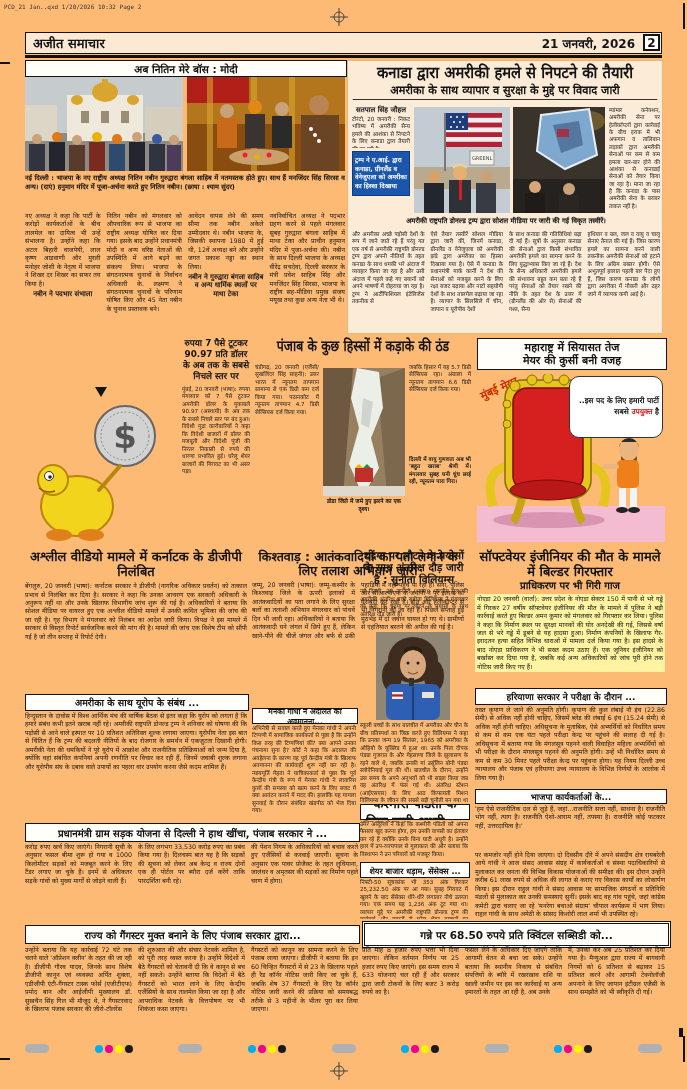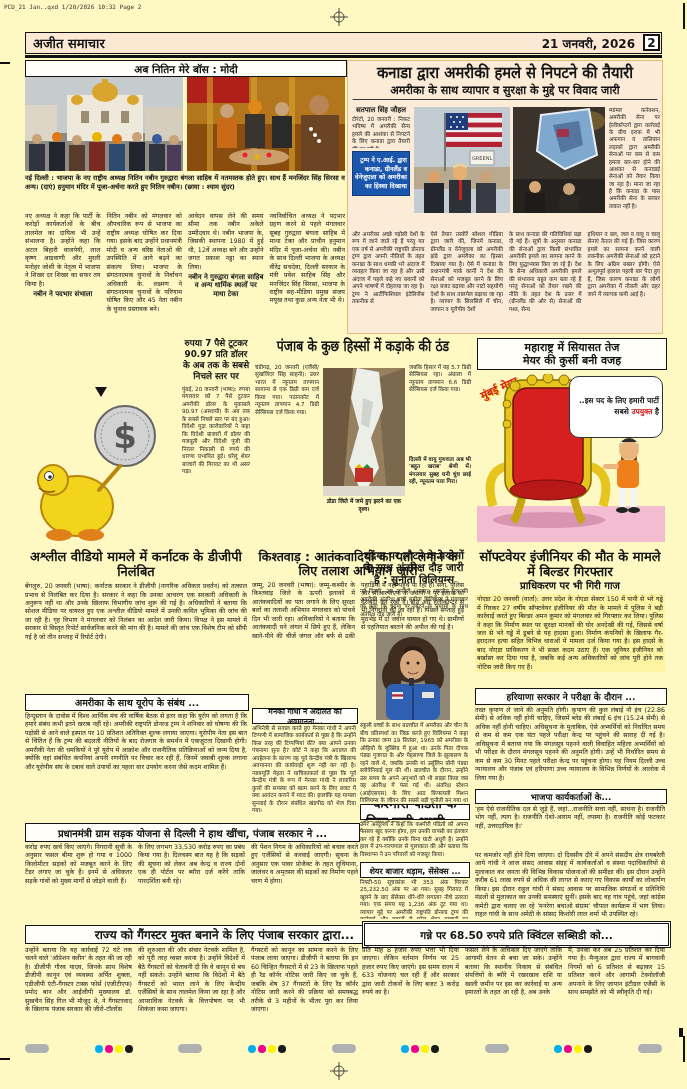--- a/index.html
+++ b/index.html
@@ -1,16 +1,16 @@
 <!DOCTYPE html>
 <html><head>
 <meta charset="utf-8">
 <style>
   html,body{margin:0;padding:0;background:#e9e6dd;}
-  .page{position:relative;width:687px;height:1089px;background:#fef9c3;overflow:hidden;
+  .page{position:relative;width:687px;height:1089px;background:#fdba74;overflow:hidden;
         font-family:"DejaVu Sans",sans-serif;color:#141414;}
   .abs{position:absolute;}
   .bt{font-size:6.3px;line-height:1.34;text-align:justify;color:#1a1a1a;overflow:hidden;}
   .bt p{margin:0 0 2px 0;}
   .cap{font-size:6.6px;font-weight:bold;line-height:1.3;text-align:justify;color:#111;}
   .sub-inline{font-weight:bold;text-align:center;font-size:6.9px;margin:2px 0;line-height:1.2;}
   .boxsub{border:1px solid #141414;font-weight:bold;text-align:center;background:#fffef8;
           display:flex;align-items:center;justify-content:center;overflow:hidden;}
   .banner{border:1.5px solid #141414;font-weight:bold;text-align:center;background:#fffef8;
           display:flex;align-items:center;justify-content:center;overflow:hidden;}
@@ -128,21 +128,21 @@
       <p>नवनिर्वाचित अध्यक्ष ने पदभार ग्रहण करने से पहले मंगलवार सुबह गुरुद्वारा बंगला साहिब में माथा टेका और प्राचीन हनुमान मंदिर में पूजा-अर्चना की। नबीन के साथ दिल्ली भाजपा के अध्यक्ष वीरेंद्र सचदेवा, दिल्ली सरकार के मंत्री प्रवेश साहिब सिंह और मनजिंदर सिंह सिरसा, भाजपा के राष्ट्रीय सह-मीडिया प्रमुख संजय मयूख तथा कुछ अन्य नेता भी थे।</p>
     </div>
   </div>
 
   <div class="abs" style="left:347px;top:60px;width:316px;height:274px;background:#fcecd7;border:1px solid #eab87a;box-sizing:border-box;">
     <div class="hl nowrapfit" style="font-size:16px;margin-top:3px;transform:scaleX(0.92);transform-origin:center;">कनाडा द्वारा अमरीकी हमले से निपटने की तैयारी</div>
     <div class="hl nowrapfit" style="font-size:11.5px;margin-top:2px;border-bottom:1px solid #333;padding-bottom:2px;transform:scaleX(0.97);transform-origin:center;">अमरीका के साथ व्यापार व सुरक्षा के मुद्दे पर विवाद जारी</div>
     <div class="abs" style="left:4px;top:44px;width:58px;">
       <div style="font-size:7px;font-weight:bold;text-align:center;">सतपाल सिंह जौहल</div>
       <div class="bt" style="font-size:5.6px;height:32px;margin-top:2px;">टोरंटो, 20 जनवरी : निकट भविष्य में अमरीकी सैन्य हमले की आशंका से निपटने के लिए कनाडा द्वारा तैयारी की जा रही है।</div>
-      <div style="margin-top:3px;background:#1a57ac;color:#fff;font-weight:bold;font-size:6.4px;text-align:right;padding:4px 2px;line-height:1.35;border:1px solid #0e3d7c;">ट्रम्प ने ए.आई. द्वारा कनाडा, ग्रीनलैंड व वेनेजुएला को अमरीका का हिस्सा दिखाया</div>
+      <div style="margin-top:3px;background:#1a57ac;color:#fff;font-weight:bold;font-size:6.4px;text-align:left;padding:4px 2px;line-height:1.35;border:1px solid #0e3d7c;">ट्रम्प ने ए.आई. द्वारा कनाडा, ग्रीनलैंड व वेनेजुएला को अमरीका का हिस्सा दिखाया</div>
     </div>
 
     <svg class="photo abs" style="left:66px;top:46px;" width="96" height="106" viewBox="0 0 96 106">
       <rect width="96" height="106" fill="#c3ccd2"></rect>
       <rect y="60" width="96" height="22" fill="#b9a98f"></rect>
       <rect x="30" y="6" width="2" height="58" fill="#777"></rect>
       <g>
         <rect x="32" y="6" width="56" height="34" fill="#eee"></rect>
         <rect x="32" y="6" width="56" height="4.8" fill="#b22234"></rect>
         <rect x="32" y="15.6" width="56" height="4.8" fill="#b22234"></rect>
@@ -177,20 +177,21 @@
       <polygon points="28,8 76,2 84,48 52,62 24,44" fill="#7fa8cf" stroke="#e8eef4" stroke-width="2"></polygon>
       <polygon points="40,18 66,14 70,38 48,46" fill="#55779f"></polygon>
       <rect x="44" y="22" width="12" height="8" fill="#b22234" opacity="0.8"></rect>
       <circle cx="22" cy="80" r="6" fill="#d8a878"></circle>
         <rect x="12" y="86" width="20" height="20" fill="#1e1b18"></rect>
       <circle cx="56" cy="82" r="6" fill="#caa27a"></circle>
         <rect x="46" y="88" width="20" height="18" fill="#2a2722"></rect>
     </svg>
 
     <div class="abs bt" style="left:261px;top:46px;width:51px;height:108px;font-size:5.5px;">म्यांमार कनेक्शन, अमरीकी सेना पर हेलीकॉप्टरों द्वारा कार्रवाई के बीच इराक में भी अफगान व तालिबान लड़ाकों द्वारा अमरीकी सेनाओं पर कम से कम हमला बार-बार होने की आशंका से कनाडाई सेनाओं को तैयार किया जा रहा है। माना जा रहा है कि कनाडा के पास अमरीकी सेना के बराबर ताकत नहीं है।</div>
+    <div class="cap abs" style="left:4px;top:156px;width:308px;height:12px;text-align:center;font-size:6.8px;">अमरीकी राष्ट्रपति डोनल्ड ट्रम्प द्वारा सोशल मीडिया पर जारी की गई विकृत तस्वीरें।</div>
     <div class="abs bt colwrap" style="left:4px;top:170px;width:308px;height:100px;column-count:4;font-size:5.6px;">
       <p>और अमरीका अच्छे पड़ोसी देशों के रूप में जाने जाते रहे हैं परंतु गत एक वर्ष से अमरीकी राष्ट्रपति डोनल्ड ट्रम्प द्वारा अपनी नीतियों के तहत कनाडा के साथ धमकी भरे अंदाज में व्यवहार किया जा रहा है और उसी अंदाज में पहले कहे गए बयानों को अपने भाषणों में दोहराया जा रहा है। ट्रम्प ने आर्टीफिशियल इंटेलिजेंस तकनीक से</p>
       <p>ऐसे तैयार तस्वीरें सोशल मीडिया द्वारा जारी कीं, जिनमें कनाडा, ग्रीनलैंड व वेनेजुएला को अमरीकी झंडे द्वारा अमरीका का हिस्सा दिखाया गया है। ऐसे में कनाडा के प्रधानमंत्री मार्क कार्नी ने देश की सेनाओं को मजबूत करने के लिए रक्षा बजट बढ़ाया और नाटो सहयोगी देशों के साथ तालमेल बढ़ाया जा रहा है। व्यापार के सिलसिले में चीन, जापान व यूरोपीय देशों</p>
       <p>के साथ कनाडा की गतिविधियां बढ़ा दी गई हैं। सूत्रों के अनुसार कनाडा की सेनाओं द्वारा किसी संभावित अमरीकी हमले का सामना करने के लिए युद्धाभ्यास किए जा रहे हैं। देश के सैन्य अधिकारी अमरीकी हमले की संभावना बहुत कम बता रहे हैं परंतु सेनाओं को तैयार रखने की नीति के तहत देश के उत्तर में (ग्रीनलैंड की ओर से) सेनाओं की गश्त, सैन्य</p>
       <p>हथियार व बल, जल व वायु व चालू सेनाएं तैनात की गई हैं। जिस कारण हमले का सामना करने वाली तकनीक अमरीकी सेनाओं को हटाने के लिए अग्रिम बख्तर होगी। ऐसे अभूतपूर्व हालात पहली बार पैदा हुए हैं, जिस कारण कनाडा के लोगों द्वारा अमरीका में नौकरी और ठहर जाने में व्यापक कमी आई है।</p>
     </div>
   </div>
 
   <div class="abs" style="left:25px;top:338px;width:152px;height:207px;">
     <div class="abs" style="left:70px;top:49px;width:0;height:0;border-left:6px solid transparent;border-right:6px solid transparent;border-top:10px solid #141414;"></div>
@@ -327,21 +328,21 @@
   <div class="abs bt" style="left:475px;top:805px;width:190px;height:26px;">'हम ऐसे राजनीतिक दल से जुड़े हैं, जहां...राजनीति सत्ता नहीं, साधना है। राजनीति भोग नहीं, त्याग है। राजनीति ऐशो-आराम नहीं, तपस्या है। राजनीति कोई फटकार नहीं, उत्तरदायित्व है।'</div>
   <div class="abs bt" style="left:475px;top:851px;width:190px;height:66px;">पर कमजोर नहीं होने दिया जाएगा। दो दिवसीय दौरे में अपने संसदीय क्षेत्र रायबरेली आये गांधी ने आज संसद आवास संग्रह में कार्यकर्ताओं व संस्था पदाधिकारियों से मुलाकात कर जनता की विभिन्न विकास योजनाओं की समीक्षा की। इस दौरान उन्होंने करीब 61 लाख रुपये से अधिक की लागत से कराए गए विकास कार्यों का लोकार्पण किया। इस दौरान राहुल गांधी ने संसद आवास पर सामाजिक संगठनों व प्रतिनिधि मंडलों से मुलाकात कर उनकी समस्याएं सुनीं। इसके बाद वह गांव पहुंचे, जहां कांग्रेस कमेटी द्वारा चलाए जा रहे 'मनरेगा बचाओ संग्राम' चौपाल कार्यक्रम में भाग लिया। राहुल गांधी के साथ अमेठी के सांसद किशोरी लाल शर्मा भी उपस्थित रहे।</div>
 
   <div class="abs banner" style="left:25px;top:823px;width:333px;height:17px;font-size:10px;">प्रधानमंत्री ग्राम सड़क योजना से दिल्ली ने हाथ खींचा, पंजाब सरकार ने ...</div>
   <div class="abs" style="left:25px;top:843px;width:333px;height:78px;display:flex;gap:6px;">
     <div class="bt" style="flex:1;height:78px;">करोड़ रुपए खर्च किए जाएंगे। निगरानी सूची के अनुसार फसल बीमा शुरू हो गया व 1000 किलोमीटर सड़कों को मजबूत करने के लिए टैंडर लगाए जा चुके हैं। इनमें से अधिकतर सड़कें गांवों को मुख्य मार्गों से जोड़ने वाली हैं।</div>
     <div class="bt" style="flex:1;height:78px;">के लिए लगभग 33,530 करोड़ रुपए का प्रबंध किया गया है। दिलचस्प बात यह है कि सड़कों की सूचना को लेकर अब केन्द्र व राज्य दोनों एक ही पोर्टल पर ब्यौरा दर्ज करेंगे ताकि पारदर्शिता बनी रहे।</div>
     <div class="bt" style="flex:1;height:78px;">की पेंशन निगम के अधिकारियों को बचाव करते हुए एजैंसियों से करवाई जाएगी। सूचना के अनुसार एक पावर प्रोजैक्ट के तहत लुधियाना, जालंधर व अमृतसर की सड़कों का निर्माण पहले चरण में होगा।</div>
   </div>
 
-  <div class="abs banner" style="left:25px;top:925px;width:333px;height:17px;font-size:12px;padding-left:32px;">राज्य को गैंगस्टर मुक्त बनाने के लिए पंजाब सरकार द्वारा...</div>
+  <div class="abs banner" style="left:25px;top:925px;width:333px;height:17px;font-size:10px;">राज्य को गैंगस्टर मुक्त बनाने के लिए पंजाब सरकार द्वारा...</div>
   <div class="abs" style="left:25px;top:946px;width:333px;height:90px;display:flex;gap:6px;">
     <div class="bt" style="flex:1;height:90px;">उन्होंने बताया कि यह कार्रवाई 72 घंटे तक चलने वाले 'ऑप्रेशन क्लीन' के तहत की जा रही है। डीजीपी गौरव यादव, जिनके साथ विशेष डीजीपी कानून एवं व्यवस्था अर्पित शुक्ला, एडीजीपी एंटी-गैंगस्टर टास्क फोर्स (एजीटीएफ) प्रमोद बान और आईजीपी मुख्यालय डॉ. सुखचैन सिंह गिल भी मौजूद थे, ने गैंगस्टरवाद के खिलाफ पंजाब सरकार की जीरो-टॉलरेंस</div>
     <div class="bt" style="flex:1;height:90px;">की शुरुआत की और संचार नेटवर्क शामिल है, को पूरी तरह ध्वस्त करना है। उन्होंने विदेशों में बैठे गैंगस्टरों को चेतावनी दी कि वे कानून से बच नहीं सकते। उन्होंने बताया कि विदेशों में बैठे गैंगस्टरों को भारत लाने के लिए केन्द्रीय एजैंसियों के साथ तालमेल किया जा रहा है और आपराधिक नेटवर्क के वित्तपोषण पर भी शिकंजा कसा जाएगा।</div>
     <div class="bt" style="flex:1;height:90px;">गैंगस्टरों को कानून का सामना करने के लिए पंजाब लाया जाएगा। डीजीपी ने बताया कि इन 60 चिन्हित गैंगस्टरों में से 23 के खिलाफ पहले ही रैड कॉर्नर नोटिस जारी किए जा चुके हैं, जबकि शेष 37 गैंगस्टरों के लिए रैड कॉर्नर नोटिस जारी करने की प्रक्रिया को समयबद्ध तरीके से 3 महीनों के भीतर पूरा कर लिया जाएगा।</div>
   </div>
 
   <div class="abs banner" style="left:362px;top:921px;width:303px;height:21px;font-size:10.5px;border:3px double #141414;">गन्ने पर 68.50 रुपये प्रति क्विंटल सब्सिडी को...</div>
   <div class="abs" style="left:362px;top:946px;width:303px;height:90px;display:flex;gap:6px;">
     <div class="bt" style="flex:1;height:90px;">प्रति माह 8 हजार रुपए भत्ता भी दिया जाएगा। लेकिन वर्तमान निर्णय पर 25 हजार रुपए किए जाएंगे। इस समय राज्य में 633 योजनाएं चल रही हैं और सरकार द्वारा जारी टोकनों के लिए बजट 3 करोड़ रुपये का है।</div>
     <div class="bt" style="flex:1;height:90px;">फसल लेने के अधिकार दिए जाएंगे ताकि आगामी वेतन से बचा जा सके। उन्होंने बताया कि स्थानीय निकाय से संबंधित संपत्तियों के ब्यौरे में रखरखाव राशि या खाली जमीन पर इस कर कार्रवाई या अन्य इमारतों के तहत आ रही है, अब उनके</div>

